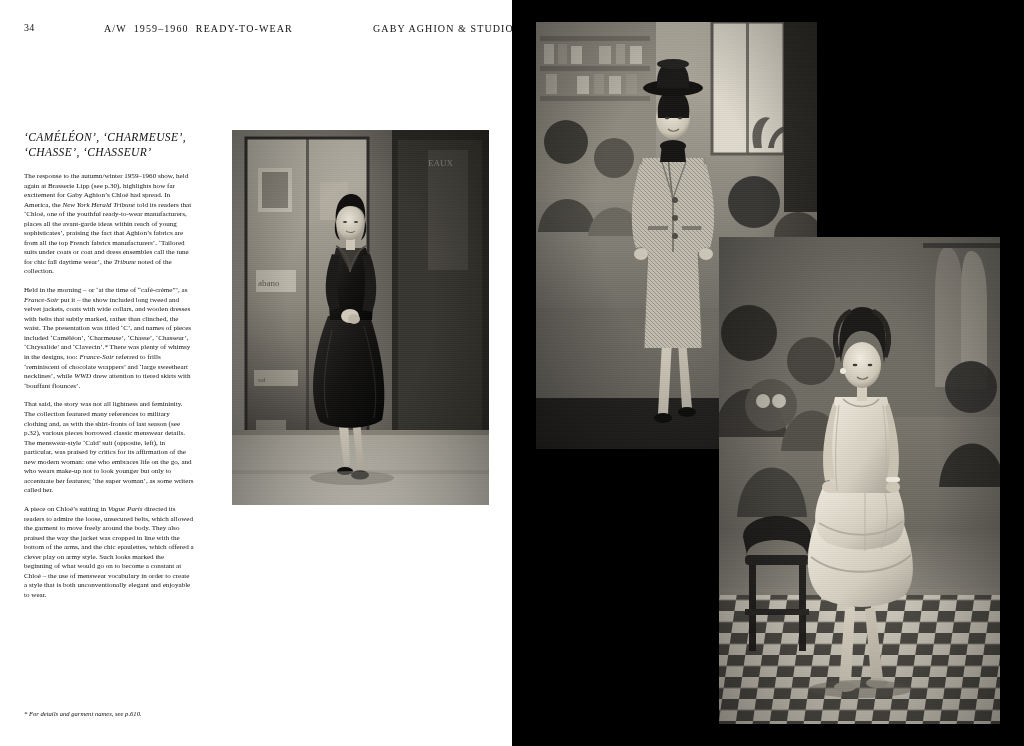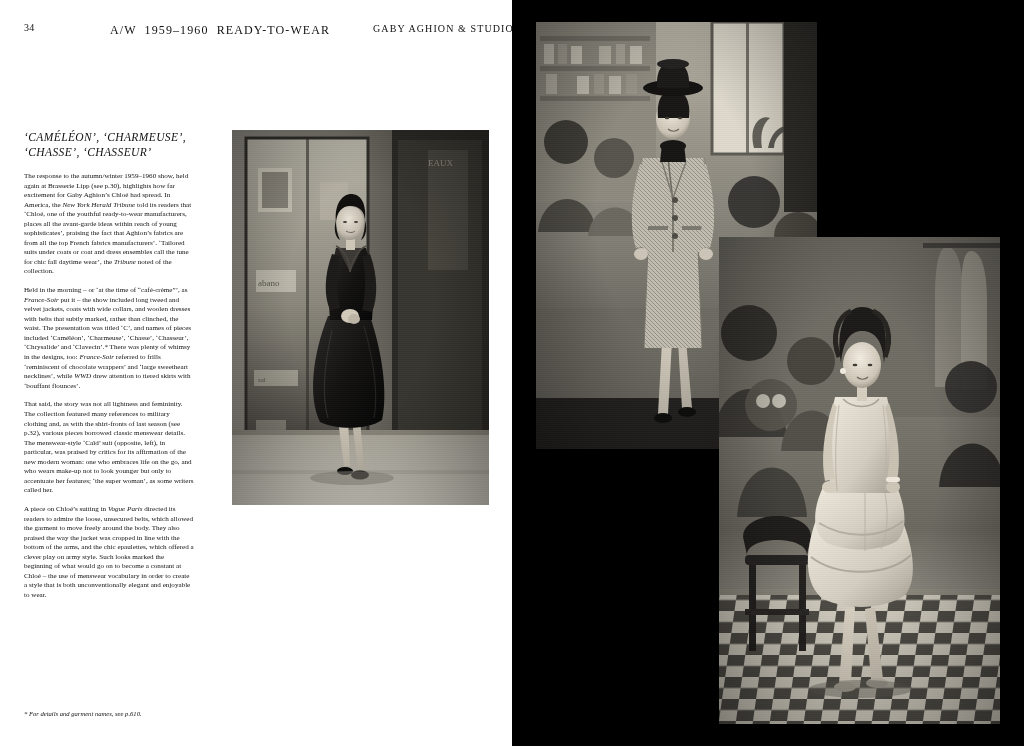--- a/index.html
+++ b/index.html
@@ -43,23 +43,23 @@
   .folio {
     position: absolute;
     left: 24px;
     top: 0;
     font-size: 10px;
     letter-spacing: 0.3px;
     color: #111;
   }
   .rh-center {
     position: absolute;
-    left: 110px;
+    left: 104px;
     top: 1px;
-    font-size: 12px;
+    font-size: 10px;
     letter-spacing: 1.1px;
     color: #111;
     white-space: pre;
   }
   .rh-right {
     position: absolute;
     left: 373px;
     top: 1px;
     font-size: 10px;
     letter-spacing: 1.1px;

